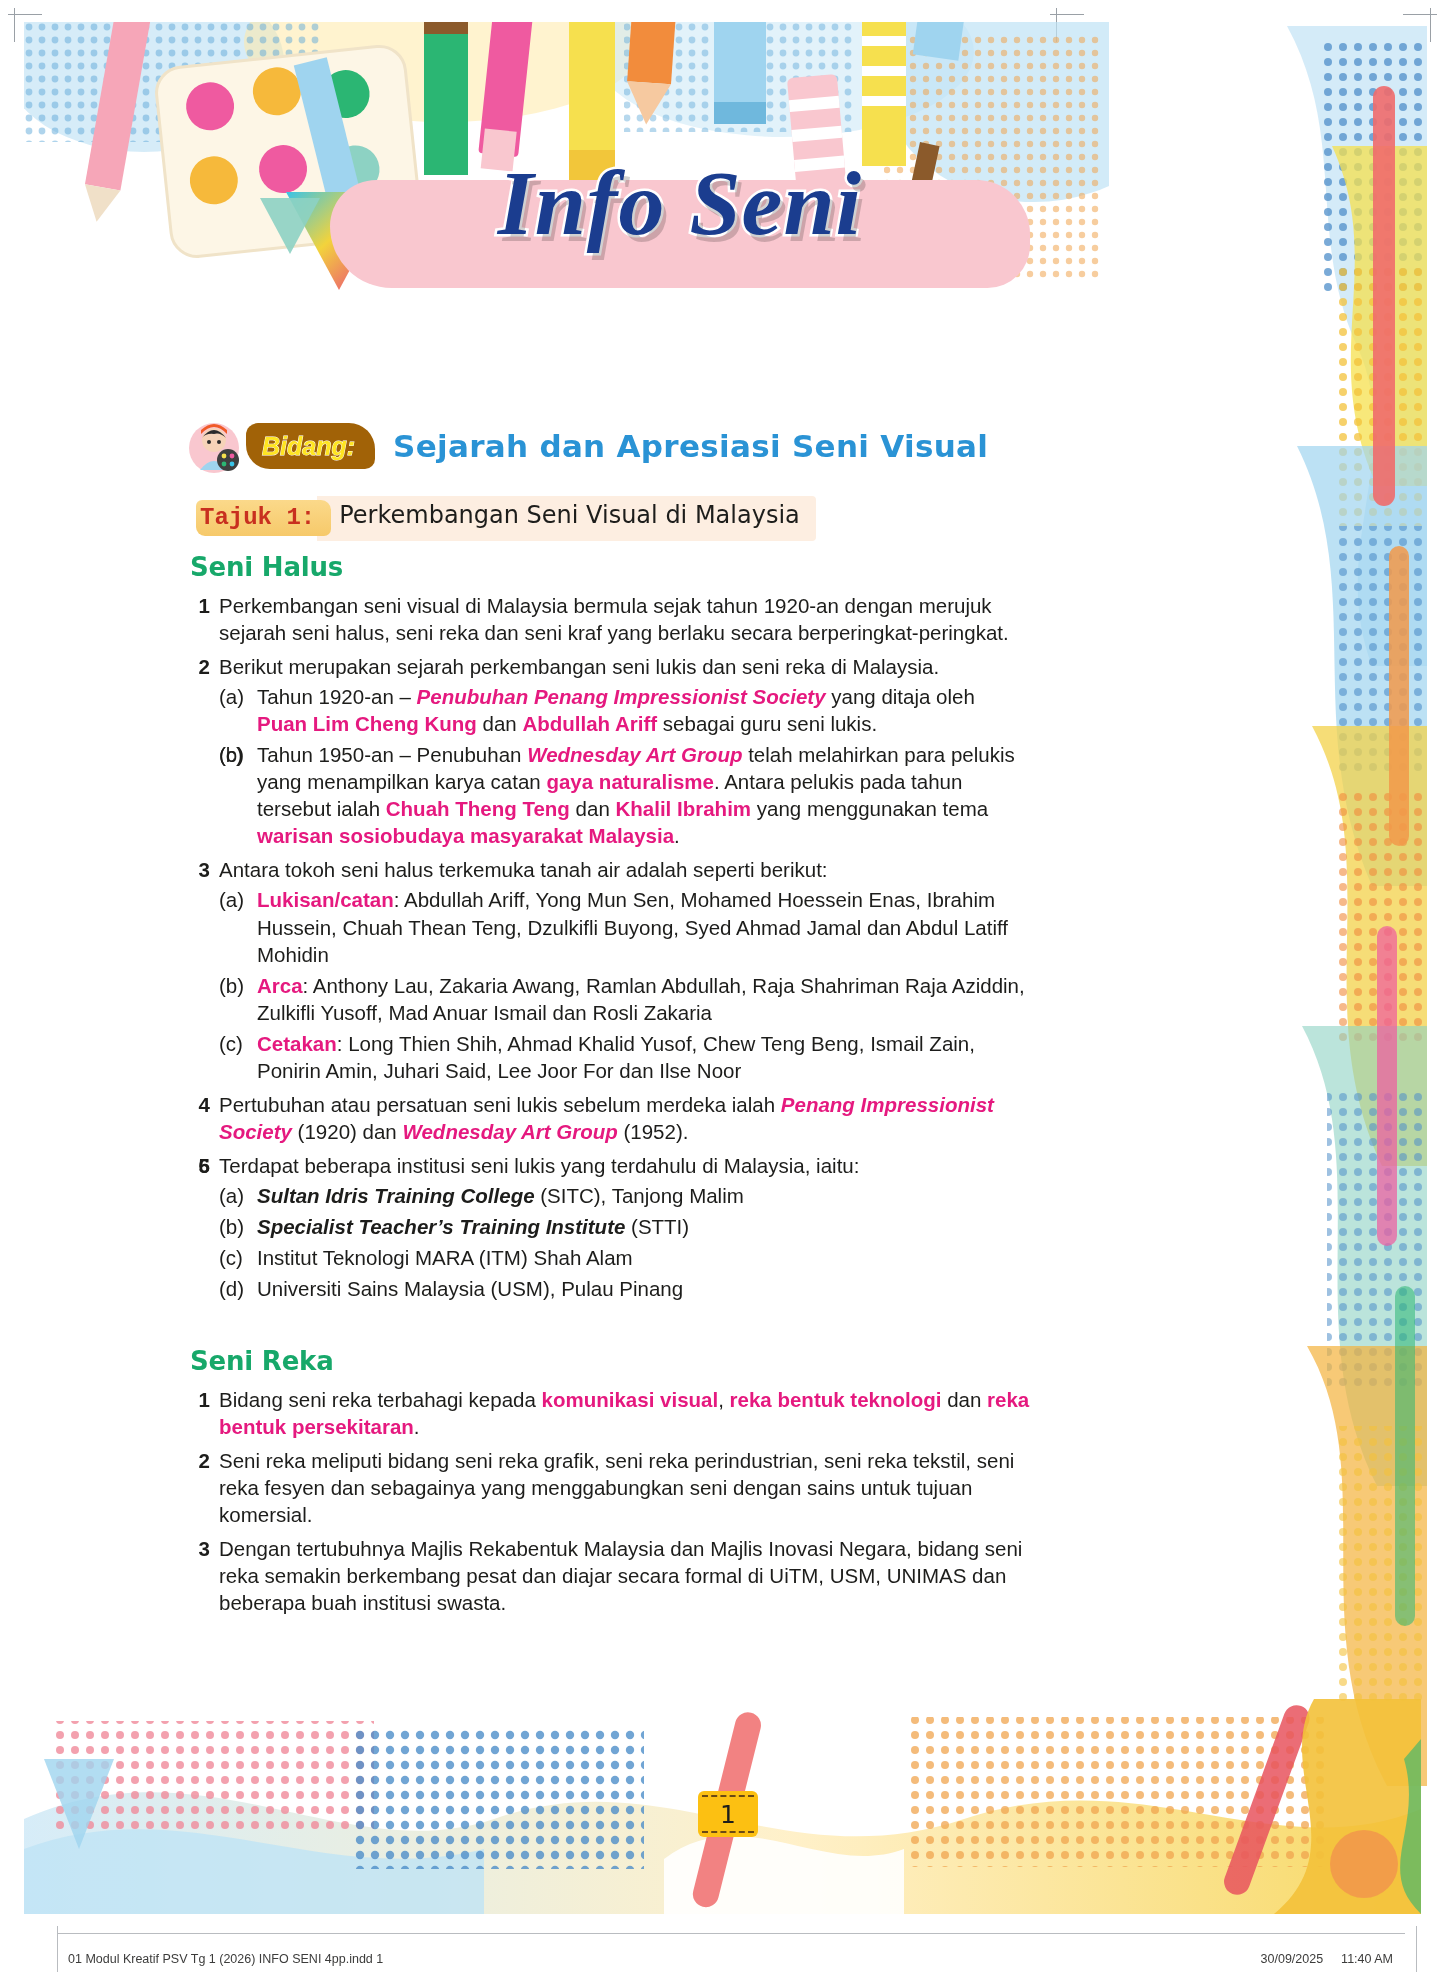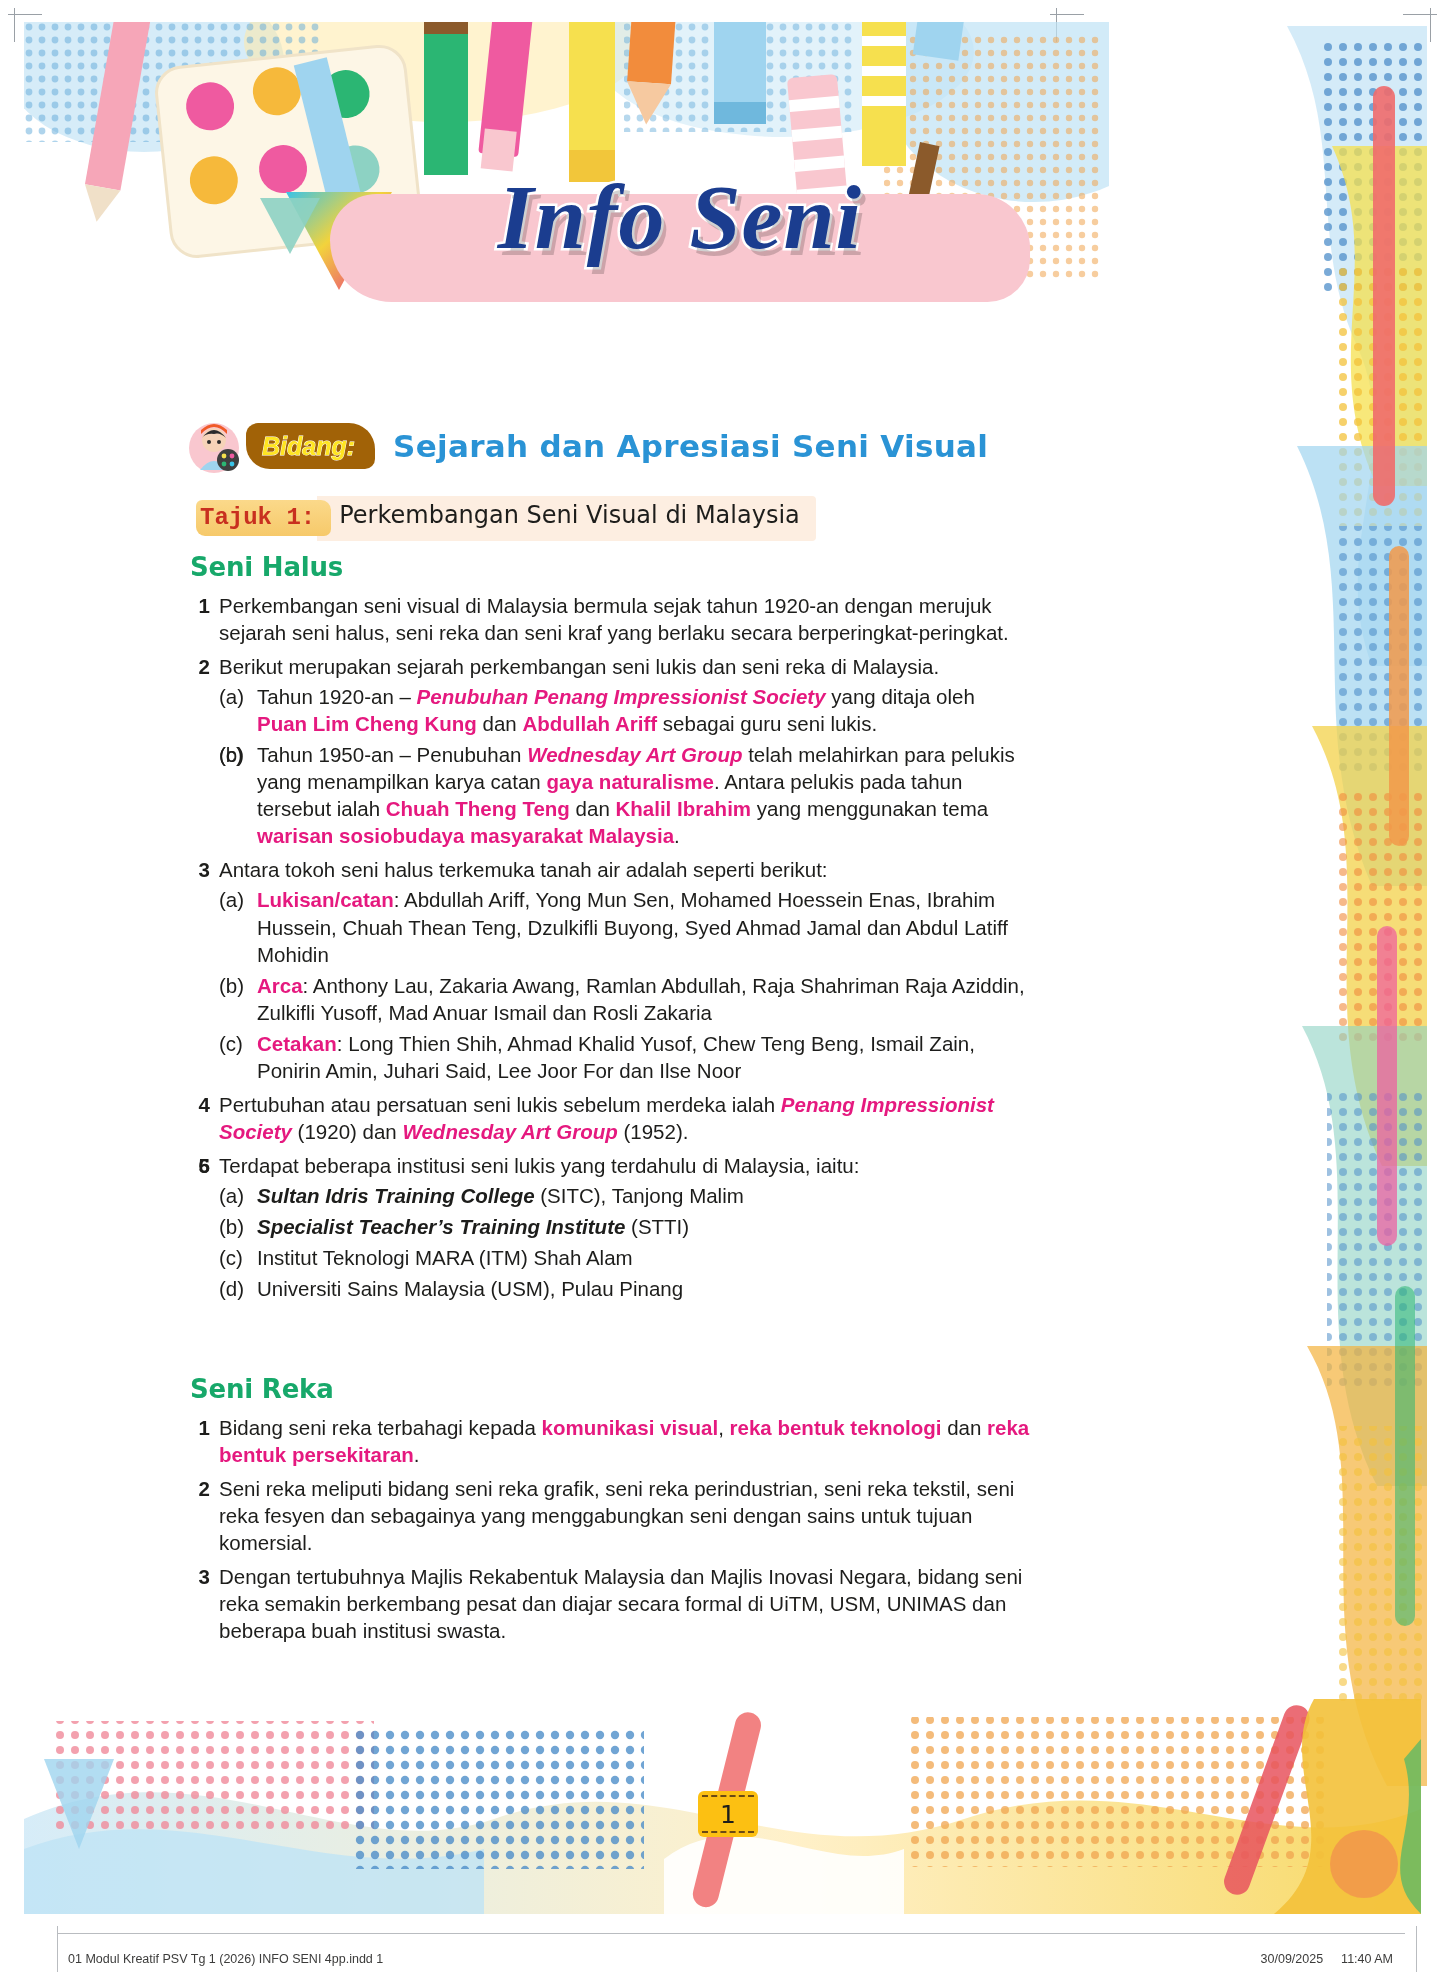--- a/index.html
+++ b/index.html
@@ -19,21 +19,21 @@
     overflow: hidden;
   }
 
   
   .rightart { position: absolute; right: 18px; top: 26px; width: 150px; height: 1760px; overflow: hidden; }
 
   
   .bottomart { position: absolute; left: 24px; bottom: 66px; width: 1397px; height: 215px; overflow: hidden; }
 
   
-  .masthead { position: absolute; left: 300px; top: 160px; width: 760px; height: 150px; }
+  .masthead { position: absolute; left: 300px; top: 146px; width: 760px; height: 150px; }
   .pinkband {
     position: absolute; left: 30px; top: 34px; width: 700px; height: 108px;
     background: #f9c7cf; border-radius: 60px 70px 55px 80px;
   }
   .infoseni {
     position: absolute; left: 0; top: 0; width: 100%; text-align: center;
     font-family: "Liberation Serif", serif;
     font-size: 92px; font-weight: bold; font-style: italic;
     color: #1b3d8f; letter-spacing: 1px;
     -webkit-text-stroke: 5px #ffffff; paint-order: stroke fill;
@@ -80,21 +80,21 @@
     border-radius: 0 4px 4px 0;
   }
 
   
   .content { position: absolute; left: 190px; top: 552px; width: 840px; }
 
   h2.section {
     color: #17a86a; font-size: 26px; font-weight: bold; margin: 0 0 10px 0;
     font-family: "DejaVu Sans", sans-serif; letter-spacing: -0.2px;
   }
-  h2.section.reka { margin-top: 72px; }
+  h2.section.reka { margin-top: 44px; }
 
   ol.lv1 { list-style: none; margin: 0; padding: 0; }
   ol.lv1 > li {
     position: relative; padding-left: 29px; margin-bottom: 7px;
     font-size: 20.5px; line-height: 1.32; color: #1d1d1b;
   }
   ol.lv1 > li > .mk {
     position: absolute; left: 0; top: 0; font-weight: bold; width: 20px;
     text-align: right; font-size: 20.5px;
   }

